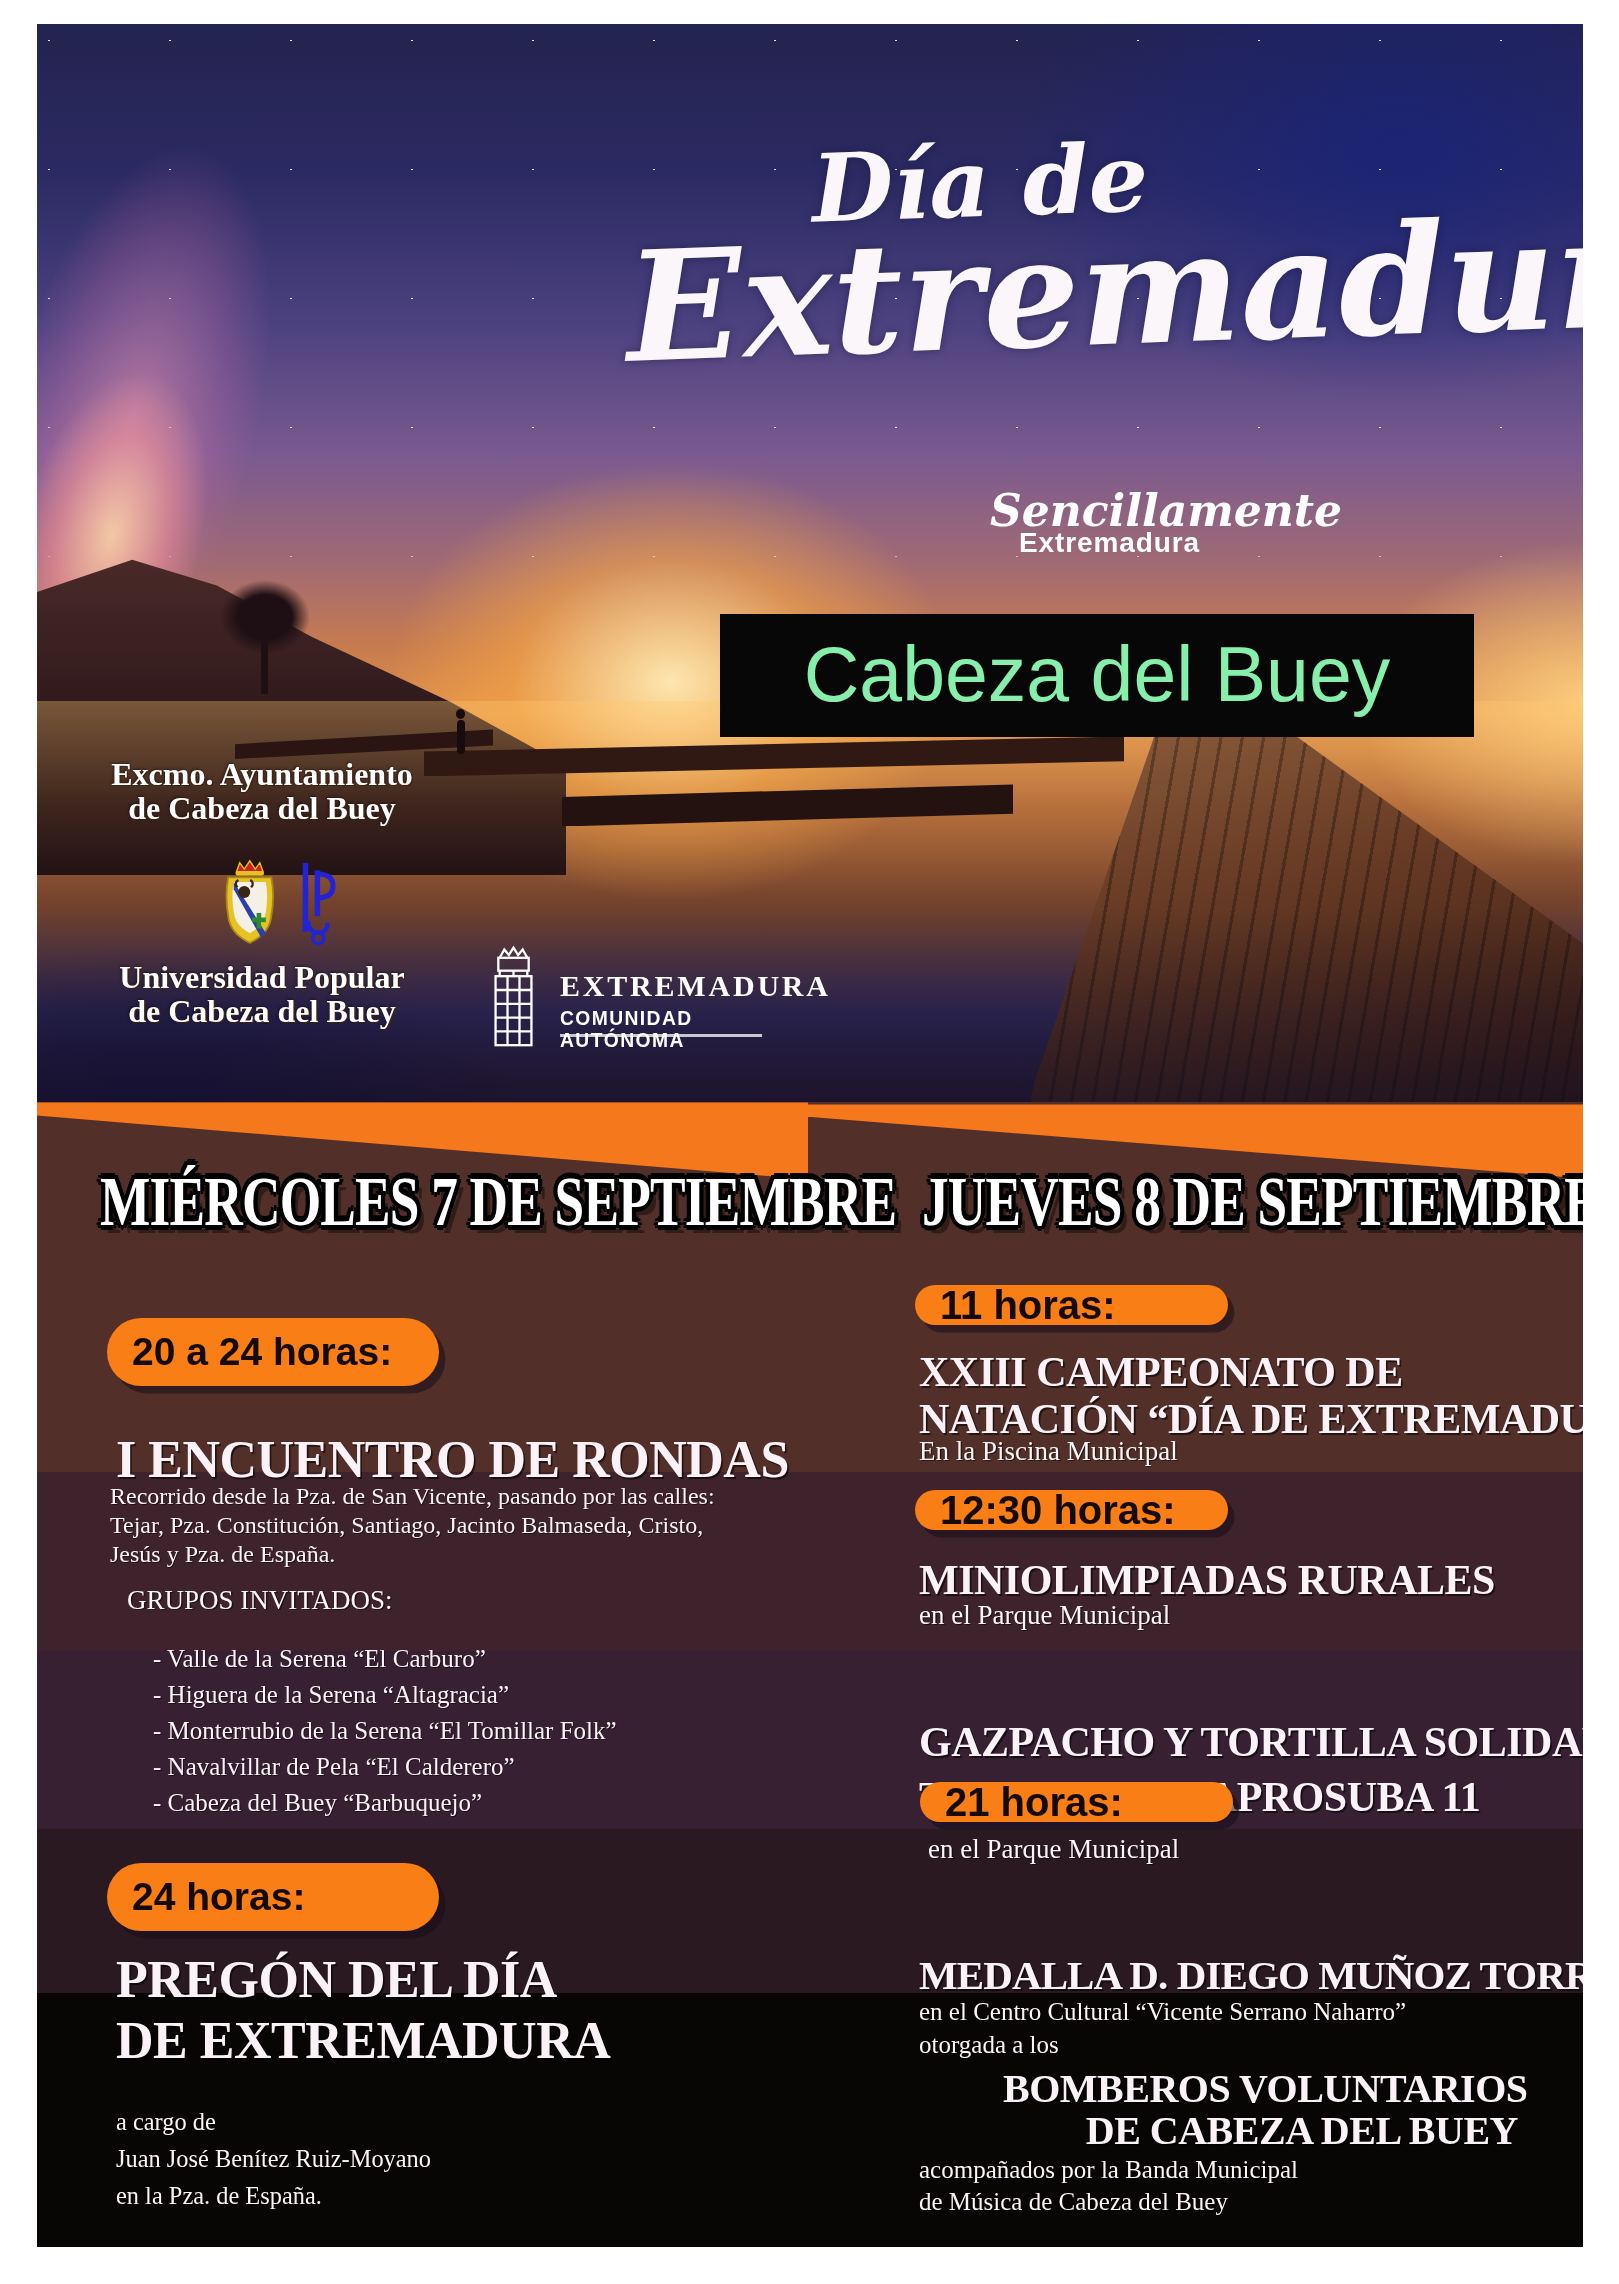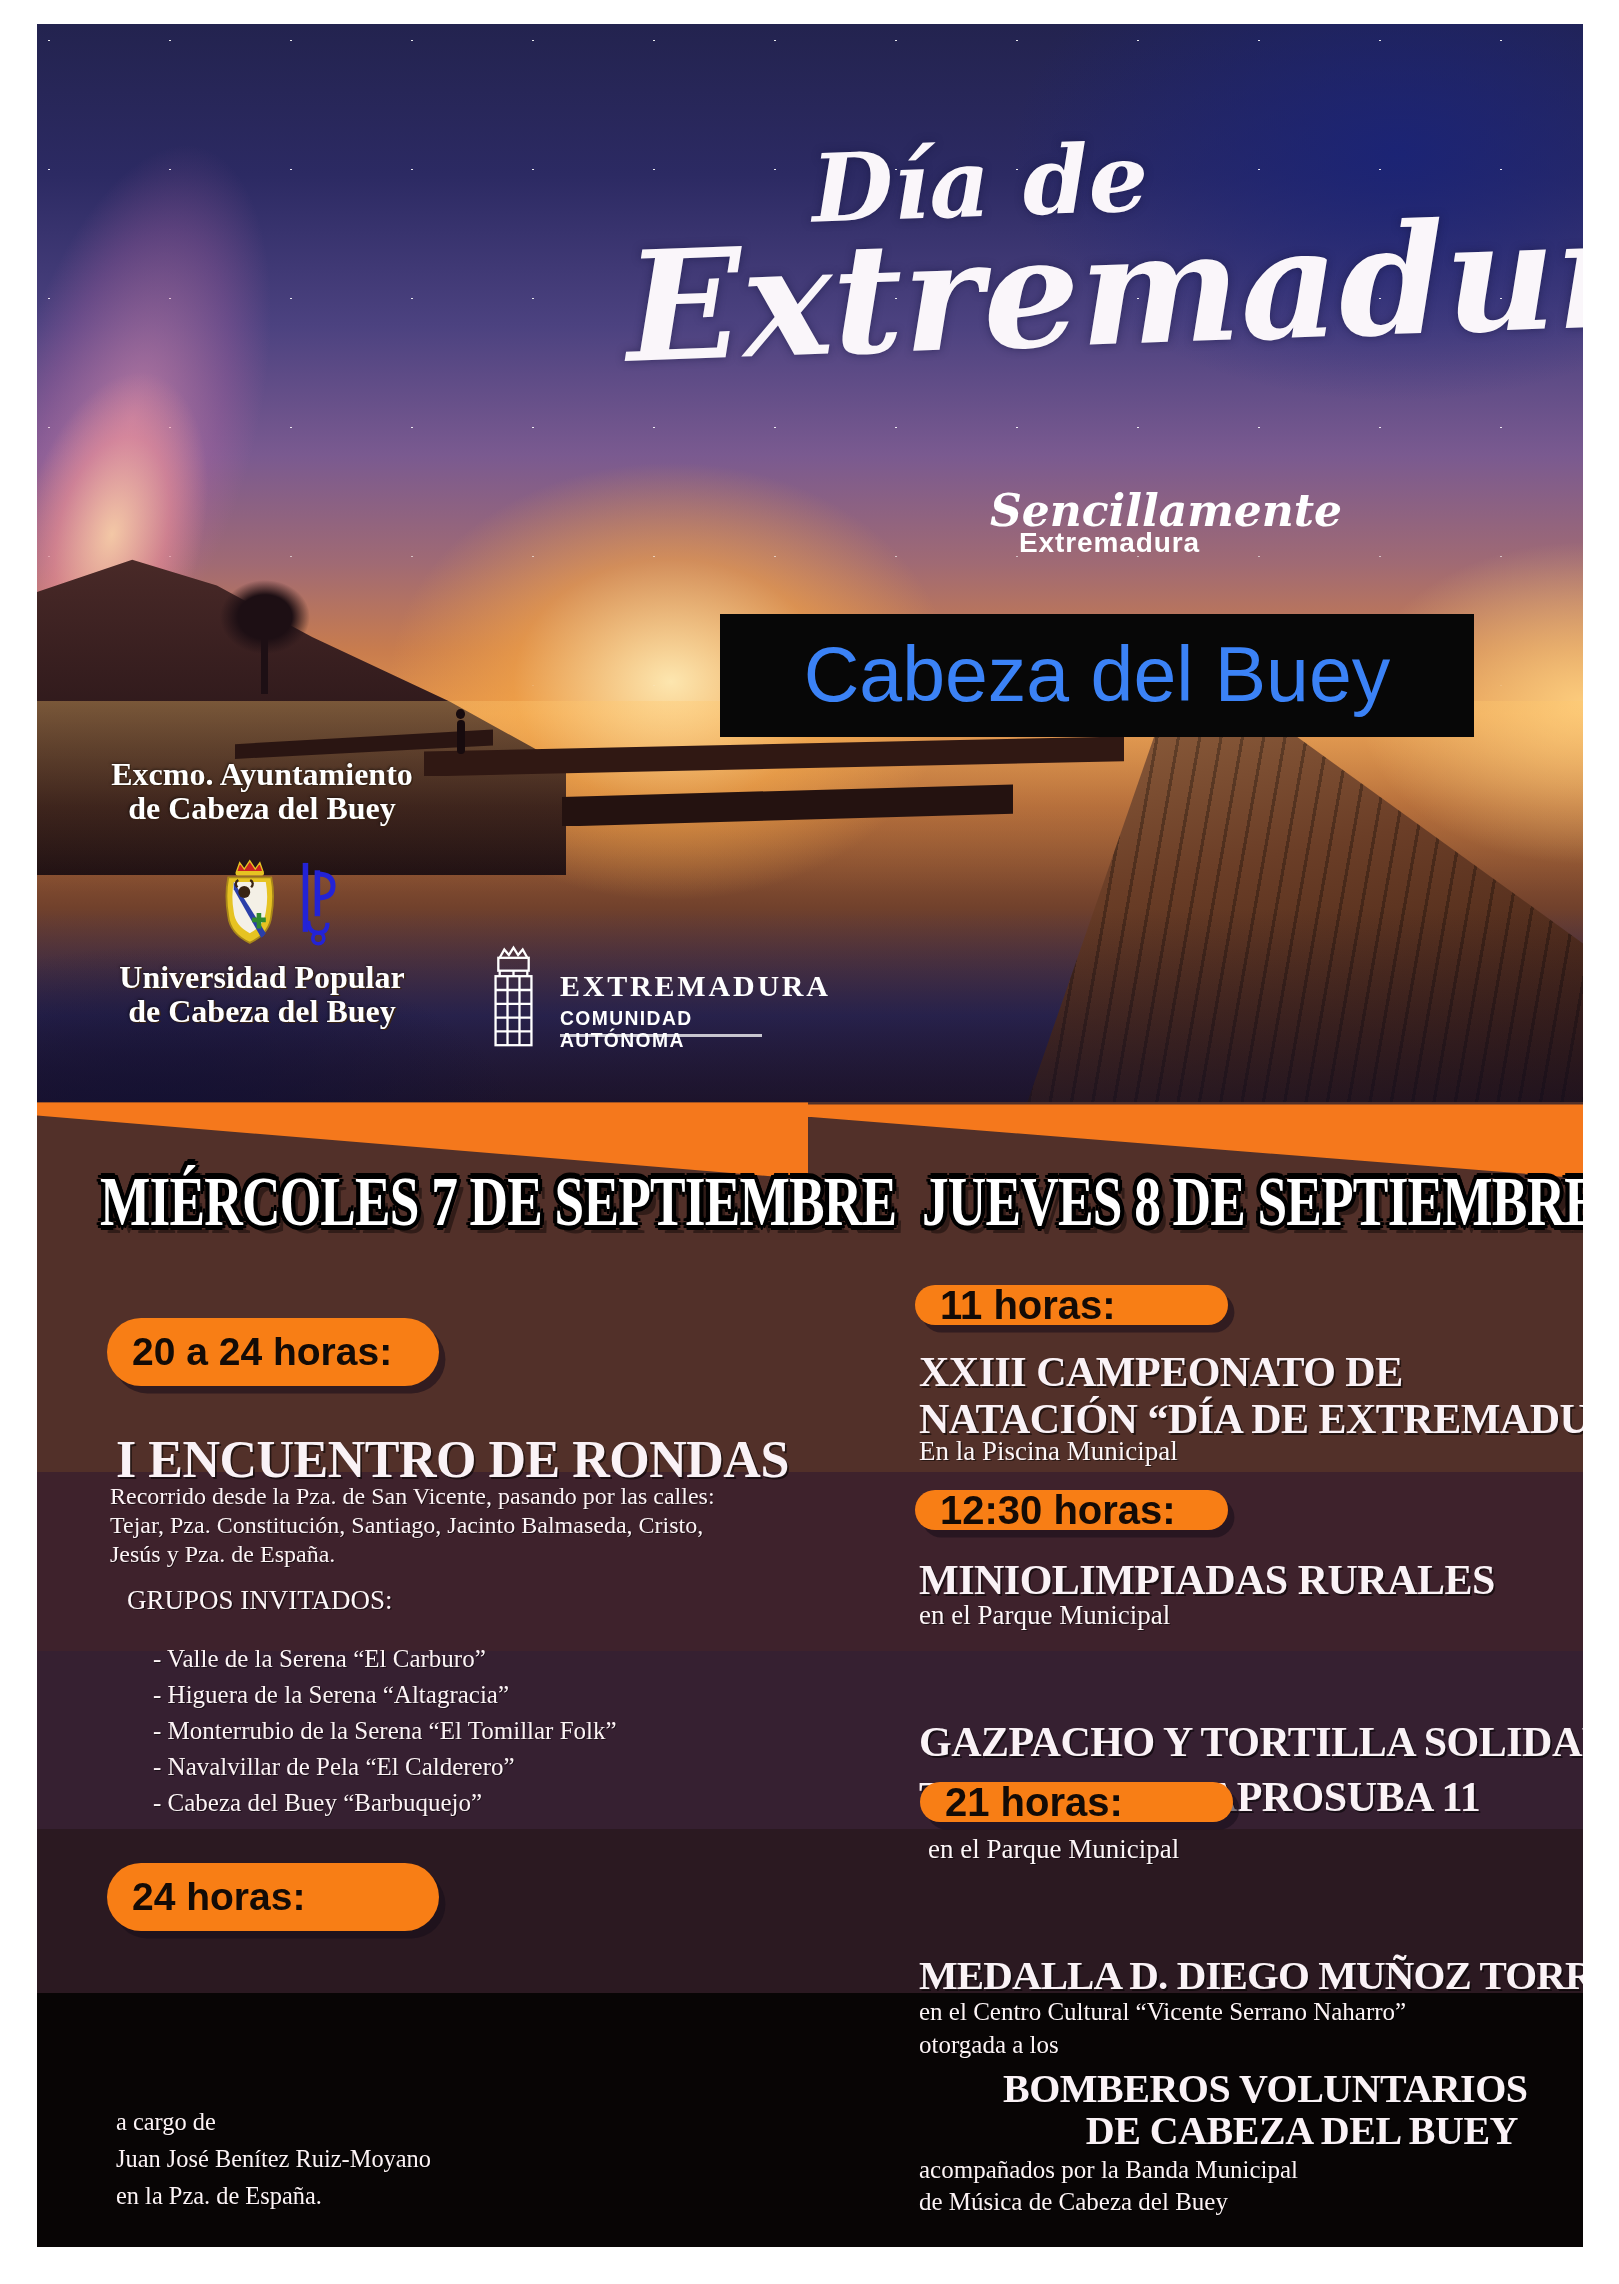--- a/index.html
+++ b/index.html
@@ -49,21 +49,21 @@
       linear-gradient(180deg,rgba(0,0,0,0) 82%,rgba(16,14,42,.55) 100%);}
 
   
   .script{font-family:"DejaVu Serif",serif;font-style:italic;font-weight:bold;color:#faf6fa;text-shadow:0 0 8.3px rgba(20,20,60,.5);}
   .script1{position:absolute;left:667px;top:104px;width:552px;text-align:center;font-size:94px;transform:rotate(-2deg);}
   .script2{position:absolute;left:589px;top:177px;width:957px;text-align:center;font-size:152px;transform:rotate(-2deg);}
   .dateline{position:absolute;left:746px;top:522px;width:718px;text-align:center;font-family:"Liberation Sans",sans-serif;font-size:42px;color:#f2eef8;letter-spacing:1.4px;}
   .brand{position:absolute;left:953px;top:465px;width:239px;text-align:center;color:#fff;}
   .brand .b1{font-family:"DejaVu Serif",serif;font-style:italic;font-weight:bold;font-size:44px;line-height:1;}
   .brand .b2{font-family:"Liberation Sans",sans-serif;font-weight:bold;font-size:28px;letter-spacing:0.9px;margin-top:-6.4px;}
-  .town-banner{position:absolute;left:683px;top:590px;width:754px;height:123px;background:#070707;color:#3b82f6;
+  .town-banner{position:absolute;left:683px;top:590px;width:754px;height:123px;background:#070707;color:#86efac;
     font-family:"Liberation Sans",sans-serif;font-size:77px;text-align:center;line-height:121px;}
 
   .sponsor{color:#fff;font-weight:bold;text-align:center;text-shadow:1.4px 1.4px 0 #3a2414,-0.9px -0.9px 2.8px rgba(0,0,0,.5);}
   .ayto{position:absolute;left:41px;top:734px;width:368px;font-size:32px;line-height:1.05;}
   .up{position:absolute;left:41px;top:937px;width:368px;font-size:32px;line-height:1.05;}
   .logos-row{position:absolute;left:138px;top:835px;width:193px;height:87px;}
   .gob{position:absolute;left:442px;top:920px;width:331px;height:120px;color:#fff;}
   .gob .castle{position:absolute;left:0;top:0;}
   .gob .t1{position:absolute;left:81px;top:25px;font-family:"Liberation Serif",serif;font-size:30px;letter-spacing:2.8px;font-weight:bold;}
   .gob .t2{position:absolute;left:81px;top:64px;font-family:"Liberation Sans",sans-serif;font-size:19.3px;letter-spacing:1.4px;font-weight:bold;}
@@ -196,20 +196,24 @@
     <div>- Valle de la Serena “El Carburo”</div>
     <div>- Higuera de la Serena “Altagracia”</div>
     <div>- Monterrubio de la Serena “El Tomillar Folk”</div>
     <div>- Navalvillar de Pela “El Calderero”</div>
     <div>- Cabeza del Buey “Barbuquejo”</div>
   </div>
 
   <div class="pill pill-l" style="left:70px;top:1839px;">
     <span>24 horas:</span>
   </div>
+  <div class="evt-title" style="left:79px;top:1926px;font-size:52px;line-height:1.17;">
+    <div>PREGÓN DEL DÍA</div>
+    <div>DE EXTREMADURA</div>
+  </div>
   <div class="desc" style="left:79px;top:2080px;font-size:24.4px;line-height:1.5;">
     <div>a cargo de</div>
     <div>Juan José Benítez Ruiz-Moyano</div>
     <div>en la Pza. de España.</div>
   </div>
 
   <div class="dayhdr" style="left:885px;top:1137px;">JUEVES 8 DE SEPTIEMBRE</div>
 
   <div class="pill pill-r" style="left:878px;top:1261px;">
     <span>11 horas:</span>

